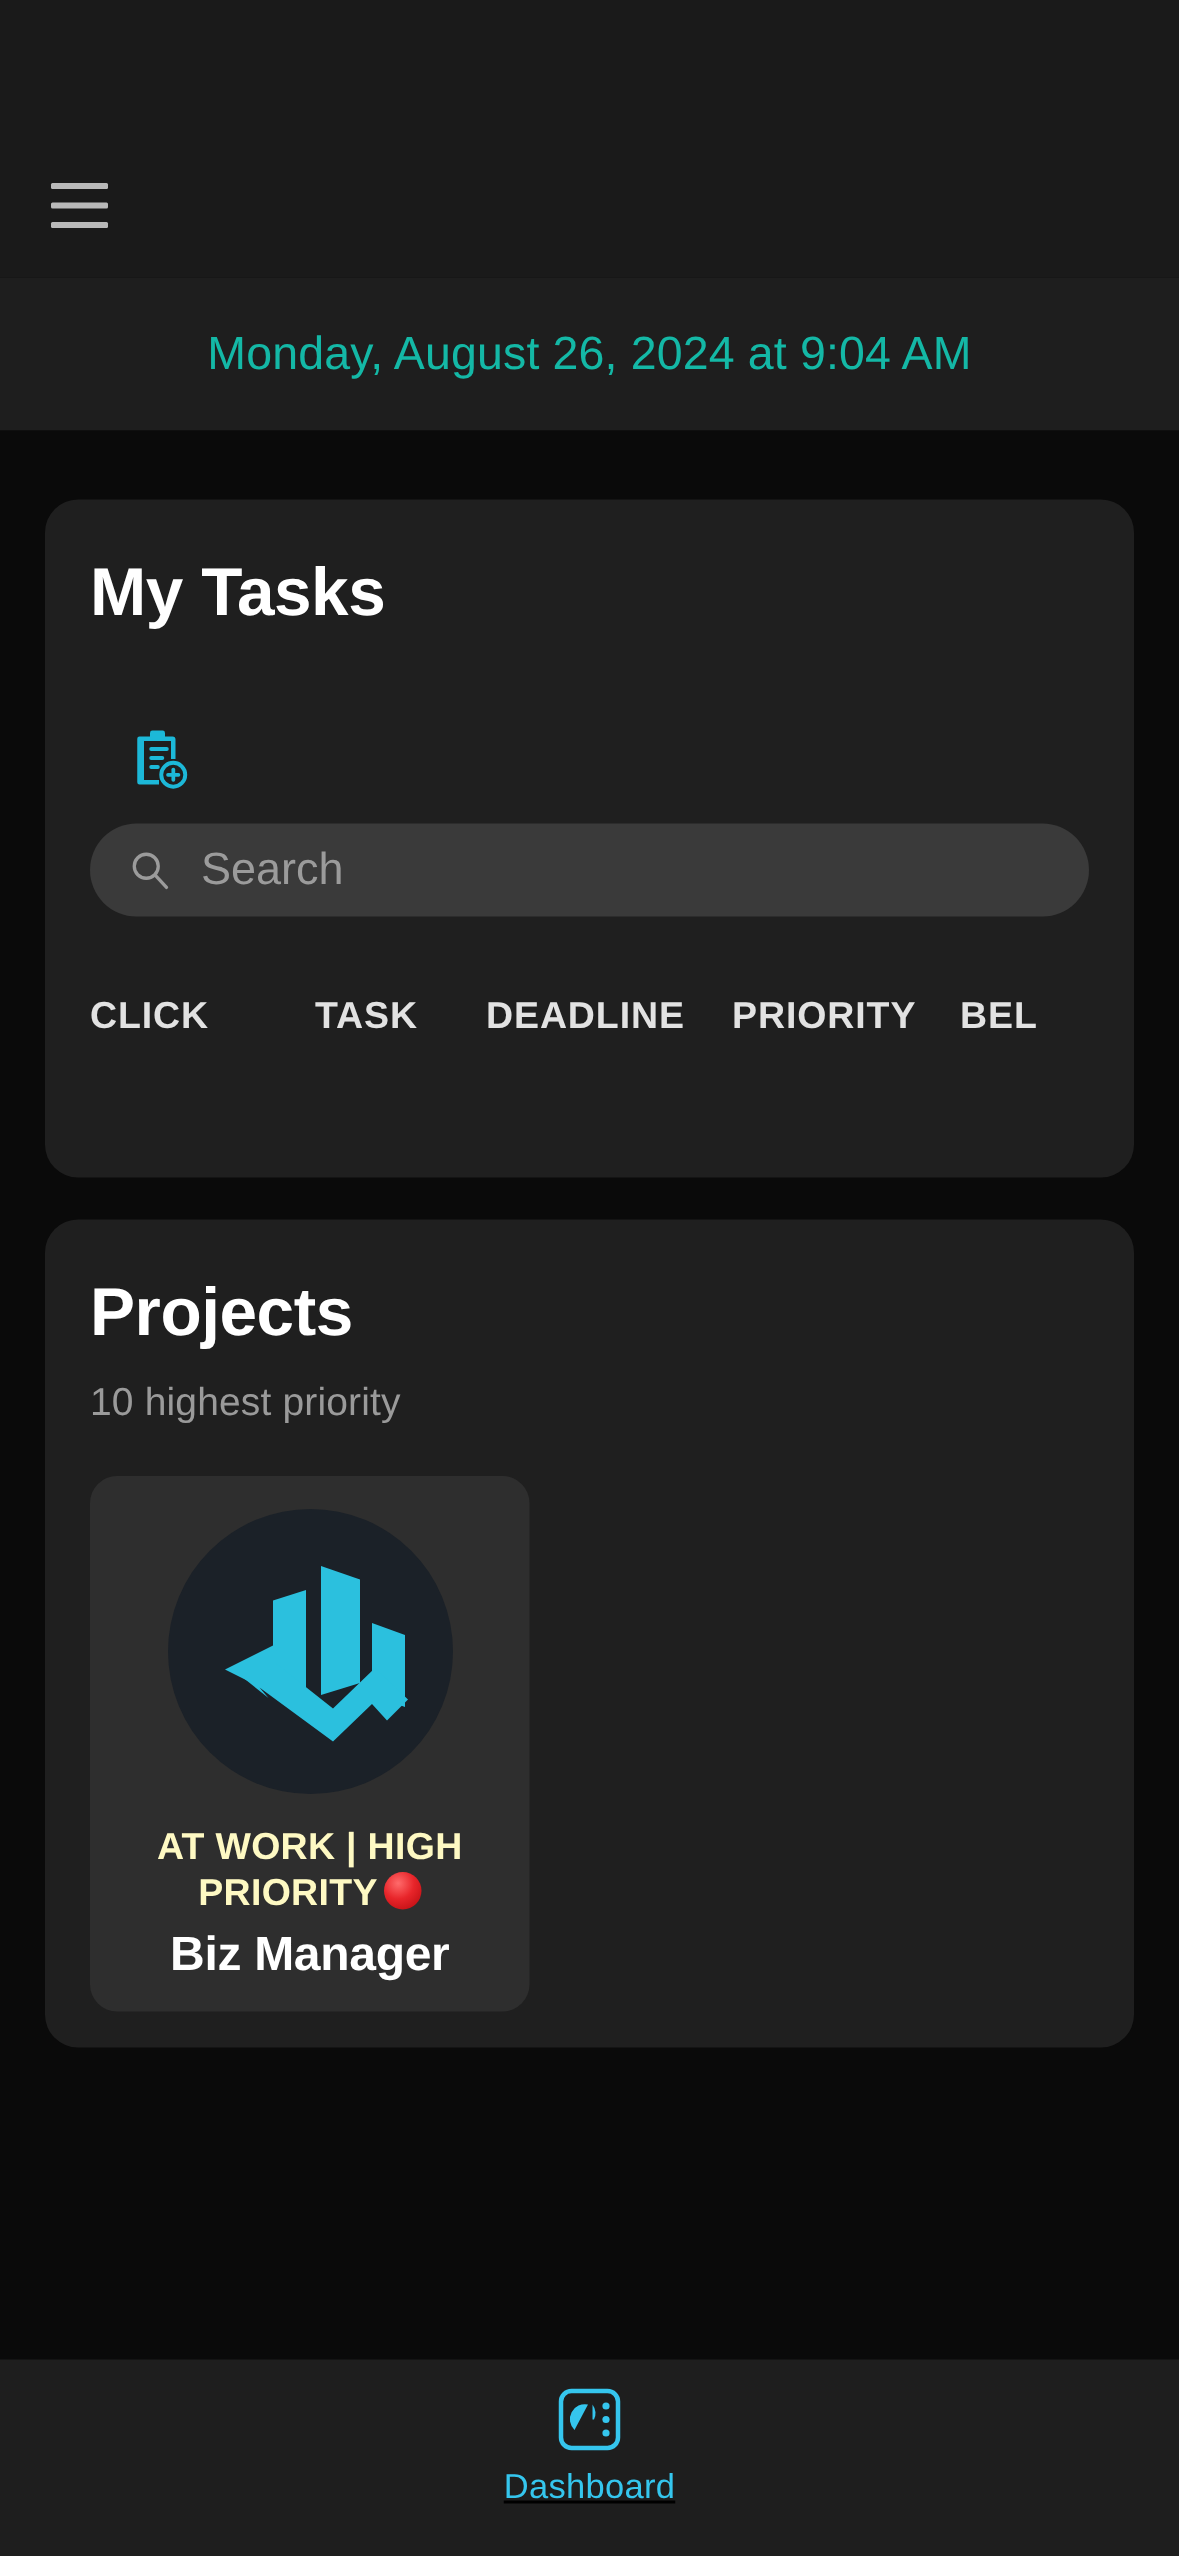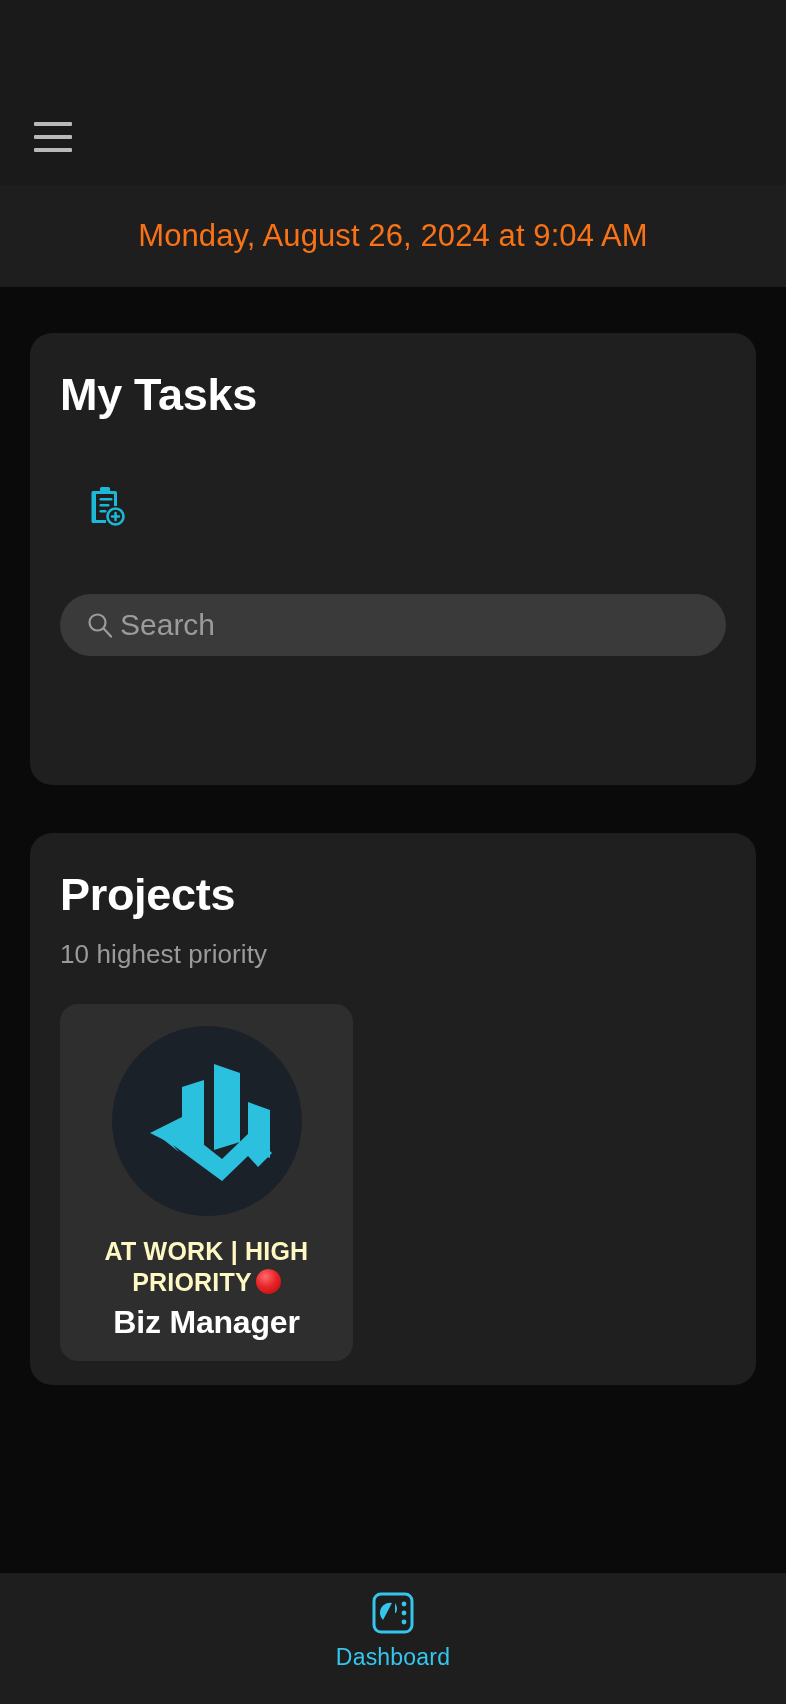--- a/index.html
+++ b/index.html
@@ -41,21 +41,21 @@
     border-radius: 1px;
   }
 
   
   .datestrip {
     height: 102px;
     background: #1e1e1e;
     display: flex;
     align-items: center;
     justify-content: center;
-    color: #f97316;
+    color: #14b8a6;
     font-size: 31px;
     letter-spacing: 0.1px;
   }
 
   
   .content {
     background: #0a0a0a;
     padding: 46px 30px 12px 30px;
     box-sizing: border-box;
   }
@@ -97,28 +97,28 @@
     letter-spacing: 0.1px;
   }
   .clipboard-icon {
     width: 38px;
     height: 42px;
     flex: 0 0 auto;
     display: block;
   }
 
   .search-box {
-    margin-top: 67px;
+    margin-top: 22px;
     height: 62px;
     background: #3a3a3a;
     border-radius: 31px;
     display: flex;
     align-items: center;
     padding: 0 26px;
-    gap: 6px;
+    gap: 20px;
   }
   .search-icon {
     width: 28px;
     height: 28px;
     flex: 0 0 auto;
   }
   .search-placeholder {
     color: #9b9b9b;
     font-size: 30px;
   }
@@ -137,21 +137,21 @@
     flex: 0 0 auto;
   }
   .ch-click   { width: 150px; }
   .ch-task    { width: 114px; }
   .ch-dead    { width: 164px; }
   .ch-prio    { width: 152px; }
   .ch-bel     { width: 120px; }
 
   
   .projects-card {
-    margin-top: 48px;
+    margin-top: 28px;
     padding: 34px 30px 36px 30px;
     height: 552px;
     overflow: hidden;
   }
   .card-sub {
     color: #9a9a9a;
     font-size: 26px;
     margin-top: 16px;
     letter-spacing: 0.1px;
   }
@@ -223,20 +223,21 @@
     padding-top: 18px;
     box-sizing: border-box;
   }
   .tab {
     flex: 1 1 0;
     display: flex;
     flex-direction: column;
     align-items: center;
     gap: 9px;
     cursor: pointer;
+    text-decoration: underline;
   }
   .tab-label {
     font-size: 23px;
     letter-spacing: 0.2px;
   }
   .tab-active .tab-label { color: #35c6ee; }
   .tab-inactive .tab-label { color: #9a9a9a; }
   .tab-icon { width: 44px; height: 44px; display: block; }
 </style>
 </head>
@@ -271,20 +272,27 @@
     </div>
 
     <div class="search-box">
       <svg class="search-icon" viewBox="0 0 28 28">
         <circle cx="11.5" cy="11.5" r="8" fill="none" stroke="#9b9b9b" stroke-width="2.2"></circle>
         <line x1="17.6" y1="17.6" x2="25" y2="25.6" stroke="#9b9b9b" stroke-width="2.2" stroke-linecap="round"></line>
       </svg>
       <span class="search-placeholder">Search</span>
     </div>
 
+    <div class="col-headers">
+      <span class="ch ch-click">CLICK</span>
+      <span class="ch ch-task">TASK</span>
+      <span class="ch ch-dead">DEADLINE</span>
+      <span class="ch ch-prio">PRIORITY</span>
+      <span class="ch ch-bel">BEL</span>
+    </div>
   </div>
 
   <div class="card projects-card">
     <div class="card-title">Projects</div>
     <div class="card-sub">10 highest priority</div>
 
     <div class="project-tile">
       <div class="logo-wrap">
         <svg width="150" height="150" viewBox="0 0 150 150">
           <g fill="#2bc0de">

